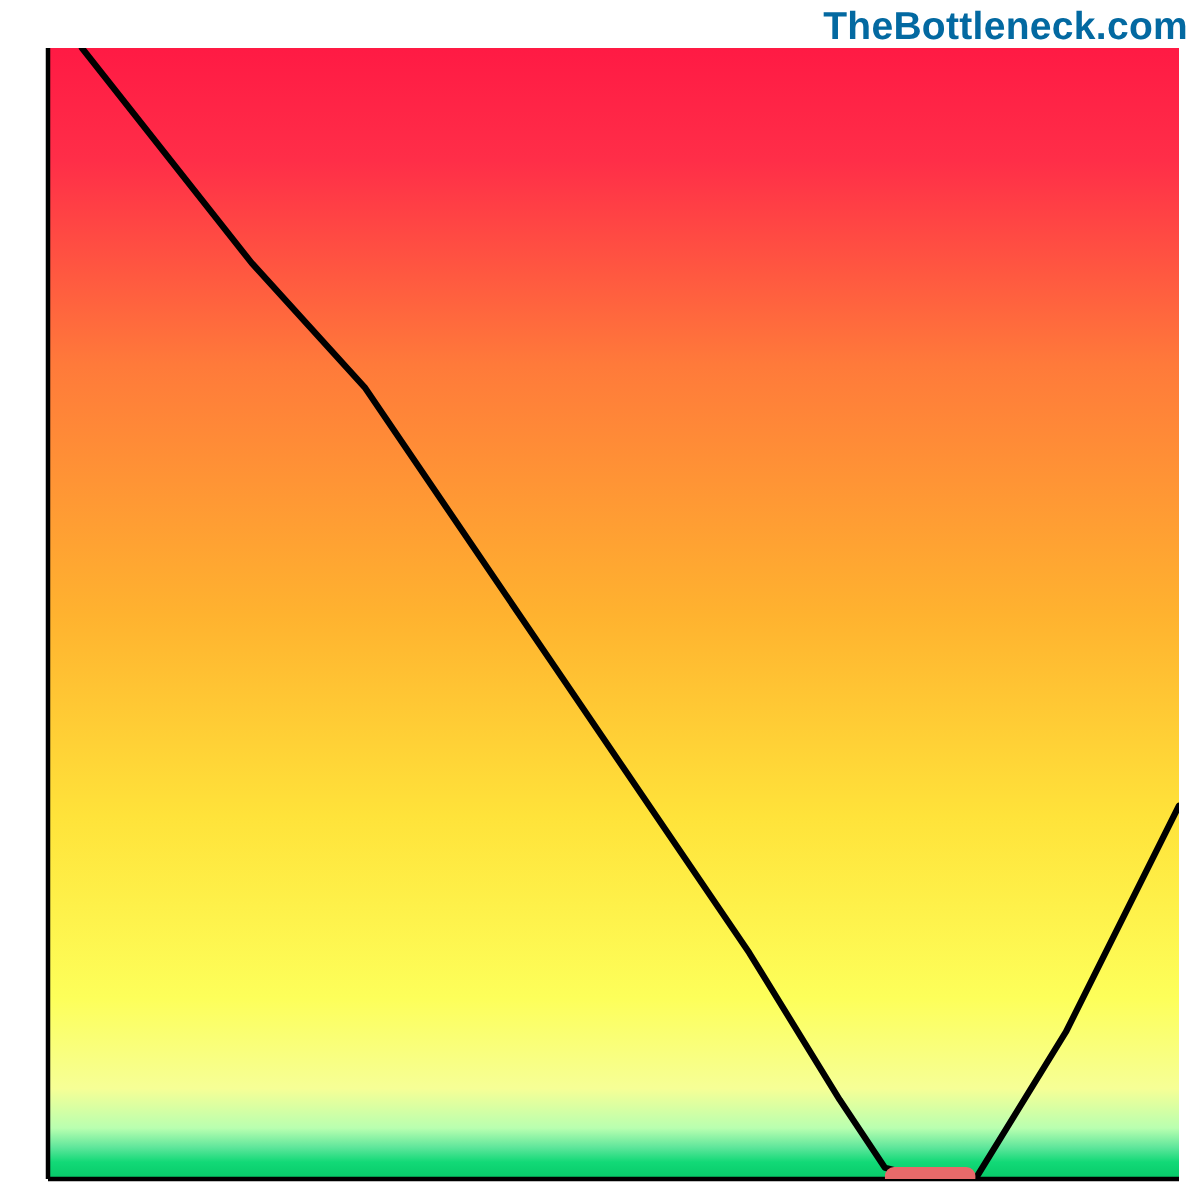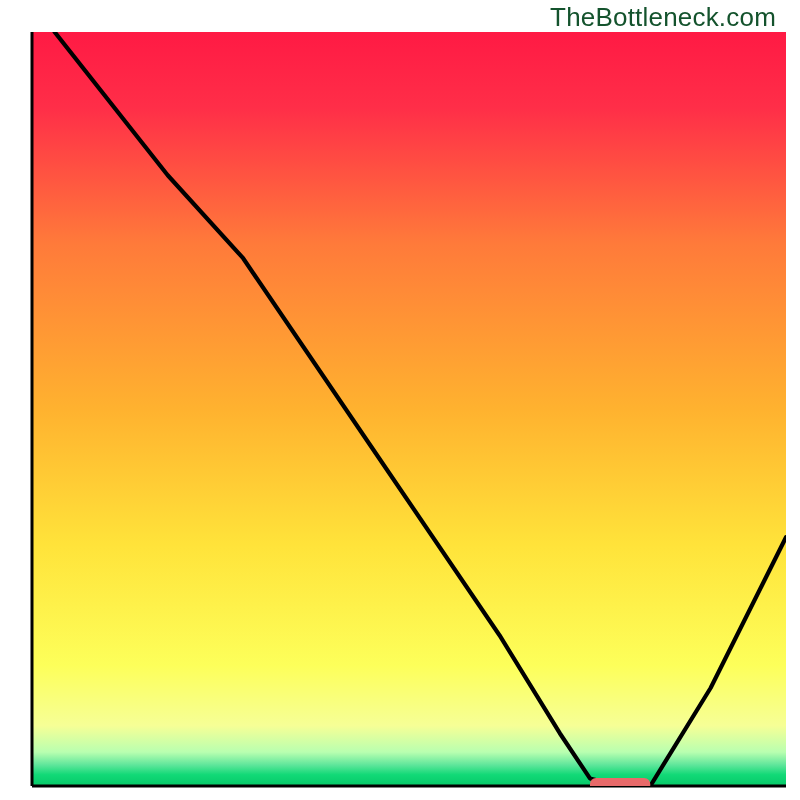--- a/index.html
+++ b/index.html
@@ -11,25 +11,25 @@
     overflow: hidden;
   }
   .chart-container {
     position: relative;
     width: 800px;
     height: 800px;
   }
   .watermark {
     position: absolute;
     top: 2px;
-    right: 24px;
+    right: 8px;
     font-family: Arial, Helvetica, sans-serif;
     font-size: 26px;
-    font-weight: 400;
-    color: #14532d;
+    font-weight: 700;
+    color: #0369a1;
     letter-spacing: 0.2px;
     z-index: 10;
   }
   svg {
     position: absolute;
     top: 0;
     left: 0;
   }
 </style>
 </head>

